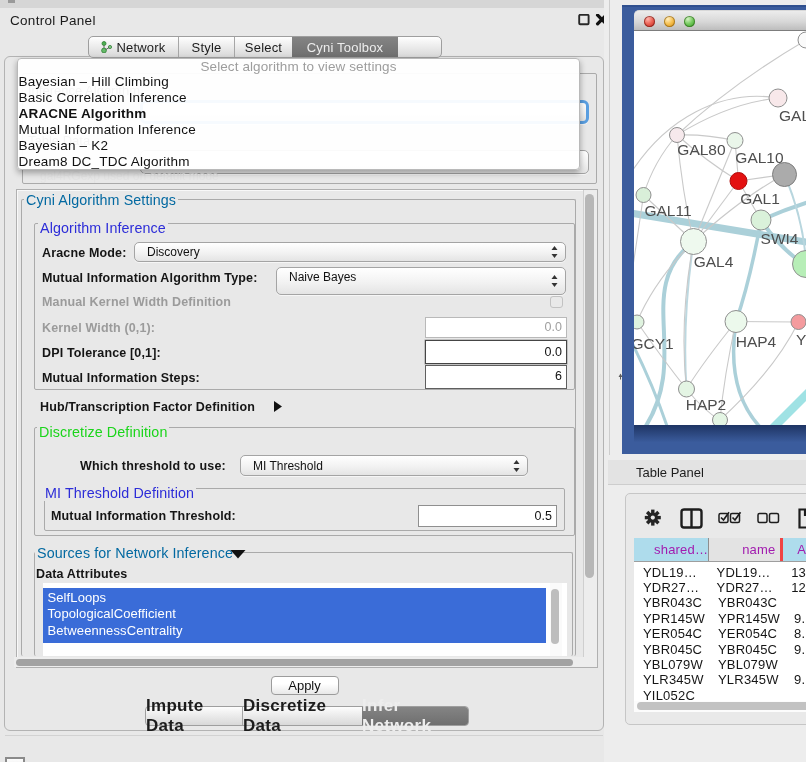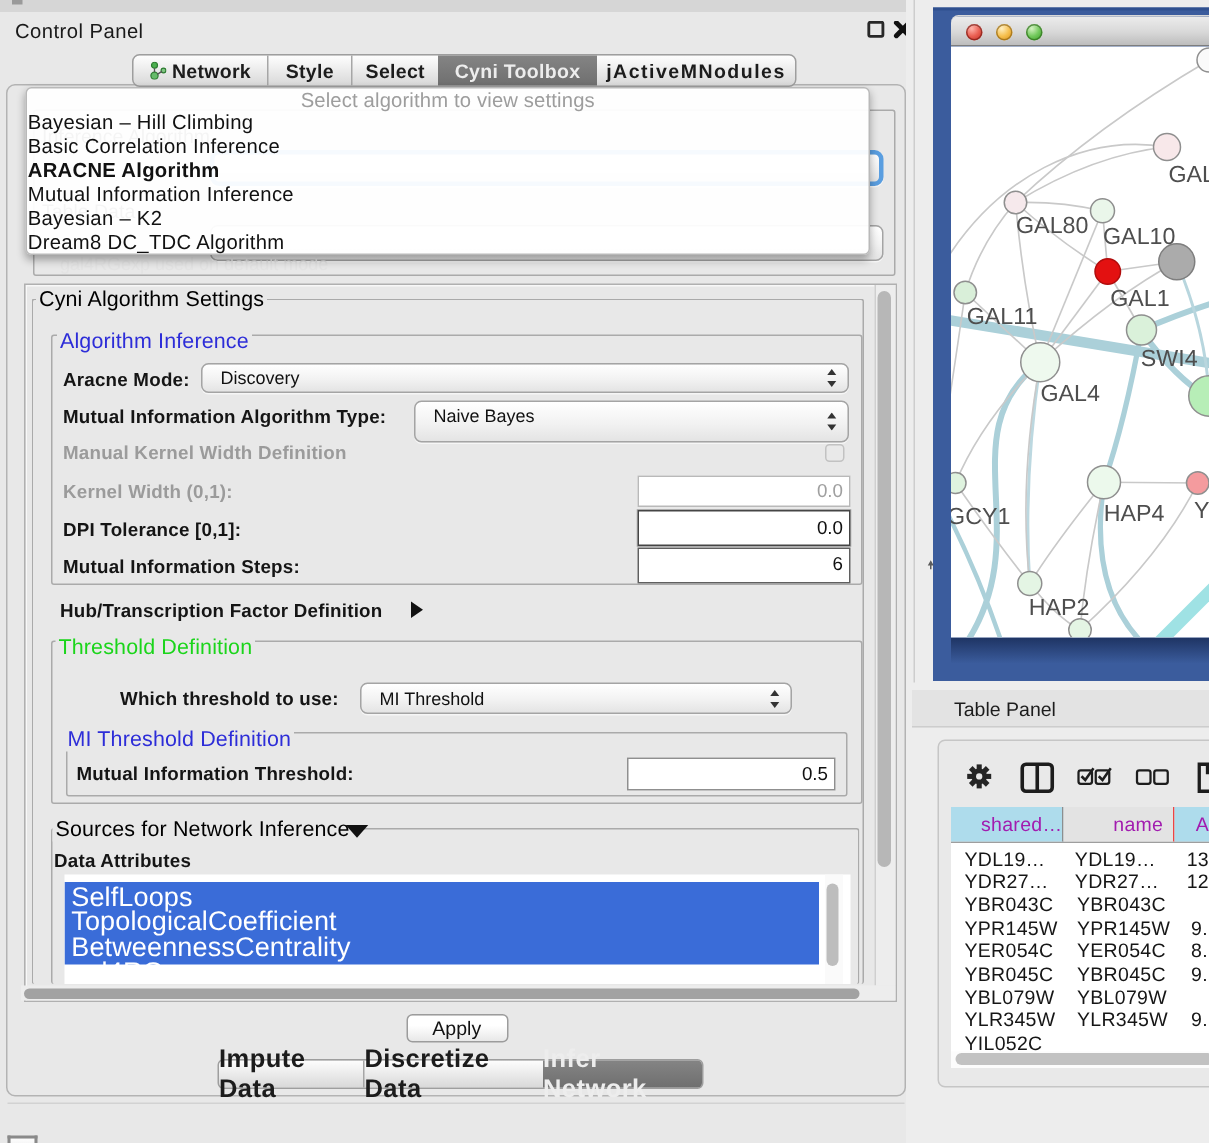--- a/index.html
+++ b/index.html
@@ -1,19 +1,19 @@
 <!DOCTYPE html>
 <html><head><meta charset="utf-8">
 <style>
 * { margin:0; padding:0; box-sizing:border-box; }
 html,body { width:806px; height:762px; overflow:hidden; }
 body { font-family:"Liberation Sans", sans-serif; background:#e8e8e8; position:relative; }
 .abs { position:absolute; }
 .lbl { font-size:12.5px; font-weight:bold; color:#151515; letter-spacing:0.15px; }
-.glbl { font-size:14.3px; line-height:16px; color:#000000; background:#e8e8e8; padding:0 2px; letter-spacing:0.1px; }
+.glbl { font-size:14.3px; line-height:16px; color:#0369a1; background:#e8e8e8; padding:0 2px; letter-spacing:0.1px; }
 .grp { position:absolute; border:1px solid #aaaaaa; border-radius:2px; }
 .combo { position:absolute; border:1px solid #a4a4a4; border-radius:5px;
   background:linear-gradient(#ffffff,#f2f2f2 55%,#e4e4e4); box-shadow:0 1px 0 rgba(255,255,255,.6);
   font-size:12px; color:#111; }
 .combo .ar { position:absolute; right:7px; top:50%; transform:translateY(-50%); width:7px; height:12px; }
 .fld { position:absolute; background:#fff; font-size:12.5px; text-align:right; padding-right:4px; color:#111; }
 </style></head>
 <body>
 
 <div class="abs" style="left:0;top:0;width:620px;height:762px;background:#e8e8e8;"></div>
@@ -21,33 +21,32 @@
 <div class="abs" style="left:8px;top:0;width:7px;height:3px;background:#9a9a9a;"></div>
 <div class="abs" style="left:10px;top:9px;height:24px;line-height:24px;font-size:13.5px;letter-spacing:0.3px;color:#1a1a1a;">Control Panel</div>
 
 <svg class="abs" style="left:575px;top:14px;" width="36" height="12" viewBox="0 0 36 12">
  <rect x="4.2" y="0.8" width="9.4" height="9.4" rx="1" fill="none" stroke="#282828" stroke-width="1.9"></rect>
  <path d="M22.6 1.2 L31.2 9.8 M31.2 1.2 L22.6 9.8" stroke="#111" stroke-width="3.3" stroke-linecap="round"></path>
 </svg>
 
 <div class="abs" style="left:4px;top:56px;width:600px;height:675px;border:1px solid #b3b3b3;border-radius:6px;background:#e8e8e8;"></div>
 
-<div class="abs" style="left:88px;top:36px;width:443px;height:22px;border:1px solid #9e9e9e;border-radius:5px;background:linear-gradient(#fefefe,#d8d8d8);display:flex;font-size:13px;font-weight:bold;letter-spacing:0.2px;color:#1c1c1c;">
+<div class="abs" style="left:88px;top:36px;width:354px;height:22px;border:1px solid #9e9e9e;border-radius:5px;background:linear-gradient(#fefefe,#d8d8d8);display:flex;font-size:13px;font-weight:normal;letter-spacing:0.2px;color:#1c1c1c;">
  <div style="width:90px;display:flex;align-items:center;justify-content:center;border-right:1px solid #a6a6a6;">
   <svg width="11" height="12" viewBox="0 0 11 12" style="margin-right:4px;">
         <circle cx="3" cy="2.5" r="2" fill="#4caf50" stroke="#2e7d32" stroke-width=".8"></circle>
         <circle cx="3" cy="9.5" r="2.4" fill="#66bb6a" stroke="#2e7d32" stroke-width=".8"></circle>
         <circle cx="9" cy="6" r="1.6" fill="#81c784" stroke="#2e7d32" stroke-width=".8"></circle>
         <path d="M3 4.5 L3 7 M4.8 8.6 L8 6.6" stroke="#555" stroke-width=".9"></path>
       </svg>
   Network</div>
  <div style="width:56px;display:flex;align-items:center;justify-content:center;border-right:1px solid #a6a6a6;">Style</div>
  <div style="width:57px;display:flex;align-items:center;justify-content:center;">Select</div>
  <div style="width:106px;display:flex;align-items:center;justify-content:center;background:linear-gradient(#848484,#6f6f6f);color:#ededed;">Cyni Toolbox</div>
- <div style="flex:1;display:flex;align-items:center;justify-content:center;letter-spacing:1px;">jActiveMNodules</div>
 </div>
 
 <div class="grp" style="left:22px;top:73px;width:575px;height:111px;"></div>
 <div class="abs" style="left:28px;top:83px;font-size:13px;color:#333;">Inference Algorithm</div>
 <div class="combo" style="left:140px;top:100px;width:449px;height:24px;border:3px solid #5a9ee0;border-radius:6px;"></div>
 <div class="abs" style="left:28px;top:133px;font-size:13px;color:#333;">Table Data</div>
 <div class="combo" style="left:140px;top:150px;width:449px;height:24px;"></div>
 <div class="abs" style="left:40px;top:169px;font-size:12px;color:#e3e3e3;">gal4RGexp used on default mode</div>
 
 <div class="abs" style="left:16px;top:189px;width:582px;height:479px;border:1px solid #b0b0b0;box-shadow:inset 1px 1px 0 #f8f8f8;background:#e8e8e8;"></div>
@@ -80,39 +79,39 @@
 <div class="abs lbl" style="left:42px;top:346px;">DPI Tolerance [0,1]:</div>
 <div class="fld" style="left:425px;top:340px;width:142px;height:24px;line-height:22px;border:1.5px solid #454545;box-shadow:0 0 0 0.5px #9a9a9a;">0.0</div>
 <div class="abs lbl" style="left:42px;top:371px;">Mutual Information Steps:</div>
 <div class="fld" style="left:425px;top:365px;width:142px;height:23.5px;line-height:21px;border:1.5px solid #5f5f5f;">6</div>
 <div class="abs lbl" style="left:40px;top:400px;">Hub/Transcription Factor Definition</div>
 <svg class="abs" style="left:272px;top:400px;" width="12" height="13" viewBox="0 0 12 13">
     <path d="M2 1 L10 6.5 L2 12 Z" fill="#111"></path>
   </svg>
 
 <div class="grp" style="left:34px;top:427px;width:541px;height:109px;"></div>
-<div class="abs glbl" style="left:37px;top:424px;color:#1bd51b;">Threshold Definition</div>
+<div class="abs glbl" style="left:37px;top:424px;color:#1bd51b;">Discretize Definition</div>
 <div class="abs lbl" style="left:80px;top:459px;">Which threshold to use:</div>
 <div class="combo" style="left:240px;top:455px;width:288px;height:21px;line-height:20px;"><span style="padding-left:12px;">MI Threshold</span><svg class="ar" viewBox="0 0 7 12">
       <path d="M3.5 0 L6.5 4 L0.5 4 Z" fill="#333"></path>
       <path d="M3.5 12 L6.5 8 L0.5 8 Z" fill="#333"></path>
     </svg></div>
 <div class="grp" style="left:44px;top:488px;width:521px;height:43px;"></div>
 <div class="abs glbl" style="left:43px;top:484.5px;color:#2d2dd8;">MI Threshold Definition</div>
 <div class="abs lbl" style="left:51px;top:509px;">Mutual Information Threshold:</div>
 <div class="fld" style="left:418px;top:504.5px;width:139px;height:22px;line-height:20px;border:1px solid #8f8f8f;">0.5</div>
 
 <div class="grp" style="left:34px;top:552px;width:539px;height:104px;border-bottom:none;"></div>
 <div class="abs glbl" style="left:35px;top:545px;">Sources for Network Inference</div>
 <svg class="abs" style="left:230px;top:549px;" width="16" height="10" viewBox="0 0 16 10">
     <path d="M0.5 1 L15.5 1 L8 9.5 Z" fill="#111"></path>
   </svg>
 <div class="abs lbl" style="left:36px;top:567px;font-size:12.5px;">Data Attributes</div>
 <div class="abs" style="left:43px;top:583px;width:524px;height:73px;background:#fff;overflow:hidden;">
- <div style="position:absolute;left:0;top:4.5px;width:502.5px;height:55px;background:#3a6cd8;color:#fff;font-size:18px;letter-spacing:0.1px;line-height:16.9px;padding:2px 0 0 4.5px;">SelfLoops<br>TopologicalCoefficient<br>BetweennessCentrality<br>gal4RGexp</div>
+ <div style="position:absolute;left:0;top:4.5px;width:502.5px;height:55px;background:#3a6cd8;color:#fff;font-size:13px;letter-spacing:0.1px;line-height:16.9px;padding:2px 0 0 4.5px;">SelfLoops<br>TopologicalCoefficient<br>BetweennessCentrality<br>gal4RGexp</div>
  <div style="position:absolute;left:507px;top:0;width:12px;height:73px;background:#fafafa;"></div>
  <div style="position:absolute;left:507.5px;top:6px;width:8px;height:55px;background:#bdbdbd;border-radius:4px;"></div>
 </div>
 
 <div class="abs" style="left:270.5px;top:676px;width:68px;height:19px;border:1px solid #9c9c9c;border-radius:4px;background:linear-gradient(#ffffff 40%,#e8e8e8);text-align:center;line-height:17px;font-size:13px;color:#111;">Apply</div>
 
 <div class="abs" style="left:145px;top:705.5px;width:324px;height:20.5px;border:1px solid #9e9e9e;border-radius:4px;background:linear-gradient(#fdfdfd,#d8d8d8);display:flex;font-size:17px;font-weight:bold;letter-spacing:0.3px;color:#1c1c1c;">
  <div style="width:97px;display:flex;align-items:center;justify-content:center;border-right:1px solid #a6a6a6;">Impute Data</div>
  <div style="width:119px;display:flex;align-items:center;justify-content:center;">Discretize Data</div>
  <div style="flex:1;display:flex;align-items:center;justify-content:center;background:linear-gradient(#848484,#6f6f6f);color:#ededed;border-radius:0 3px 3px 0;">Infer Network</div>
@@ -228,21 +227,21 @@
   <path d="M78 9.5 L80.5 12 L86 4.2" stroke-width="1.7"></path>
   <path d="M89.5 9.5 L92 12 L97.5 4.2" stroke-width="1.7"></path>
   <rect x="115" y="5.5" width="9" height="9" rx="1.5"></rect>
   <rect x="126.5" y="5.5" width="9" height="9" rx="1.5"></rect>
  </g>
  <path d="M156.5 1.5 L166 1.5 L166 19.5 L156.5 19.5 Z M162 1.5 L162 7 L166 7" fill="none" stroke="#1d1d1d" stroke-width="2.2"></path>
 </svg>
 
 <div class="abs" style="left:634px;top:538px;width:172px;height:24px;display:flex;font-size:13px;letter-spacing:0.2px;color:#a21caf;border-bottom:1px solid #9e9e9e;">
  <div style="width:76px;background:#aedcec;border-right:1px solid #8e8e8e;display:flex;align-items:center;padding-left:20px;">shared…</div>
- <div style="width:76px;background:#e3e3e3;border-right:1px solid #ef4444;display:flex;align-items:center;padding-left:33px;">name</div>
+ <div style="width:76px;background:#e3e3e3;border-right:3px solid #ef4444;display:flex;align-items:center;padding-left:33px;">name</div>
  <div style="flex:1;background:#aedcec;display:flex;align-items:center;padding-left:14px;">A</div>
 </div>
 <div class="abs" style="left:634px;top:562px;width:172px;height:150px;background:#fff;overflow:hidden;font-size:13px;letter-spacing:0.2px;color:#161616;">
  <div style="line-height:15.4px;padding-top:2.5px;">
   <div style="display:flex;">
         <div style="width:76px;padding-left:9px;">YDL19…</div>
         <div style="width:76px;padding-left:8px;">YDL19…</div>
         <div style="padding-left:8px;">13</div>
       </div>
   <div style="display:flex;">

